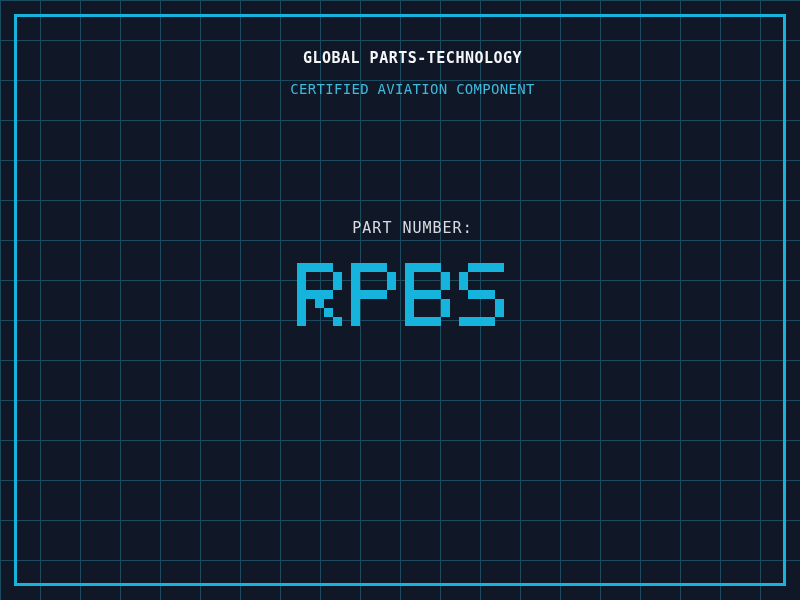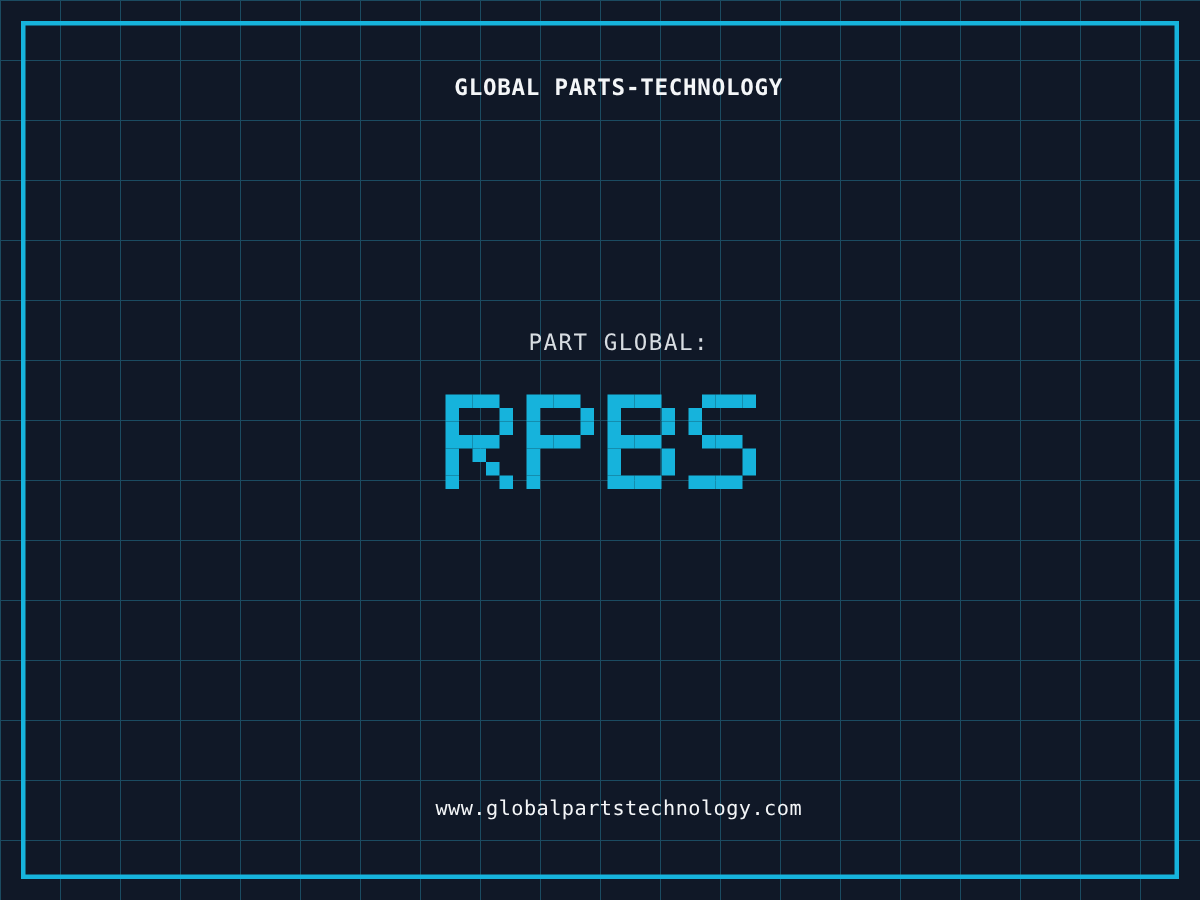--- a/index.html
+++ b/index.html
@@ -87,22 +87,23 @@
   }
 </style>
 </head>
 <body>
 
 <div class="canvas">
   <div class="frame"></div>
 
   <div class="center-line company-title">GLOBAL PARTS-TECHNOLOGY</div>
 
-
-  <div class="center-line part-number-label">PART GLOBAL:</div>
+  <div class="center-line certification-subtitle">CERTIFIED AVIATION COMPONENT</div>
+
+  <div class="center-line part-number-label">PART NUMBER:</div>
 
   <div class="part-number-pixels">
       <div class="px-letter">
         <div class="px-cell on"></div>
         <div class="px-cell on"></div>
         <div class="px-cell on"></div>
         <div class="px-cell on"></div>
         <div class="px-cell"></div>
         <div class="px-cell on"></div>
         <div class="px-cell"></div>
@@ -241,14 +242,13 @@
         <div class="px-cell"></div>
         <div class="px-cell on"></div>
         <div class="px-cell on"></div>
         <div class="px-cell on"></div>
         <div class="px-cell on"></div>
         <div class="px-cell on"></div>
         <div class="px-cell"></div>
       </div>
     </div>
 
-  <div class="center-line website-url">www.globalpartstechnology.com</div>
 </div>
 
 </body></html>

